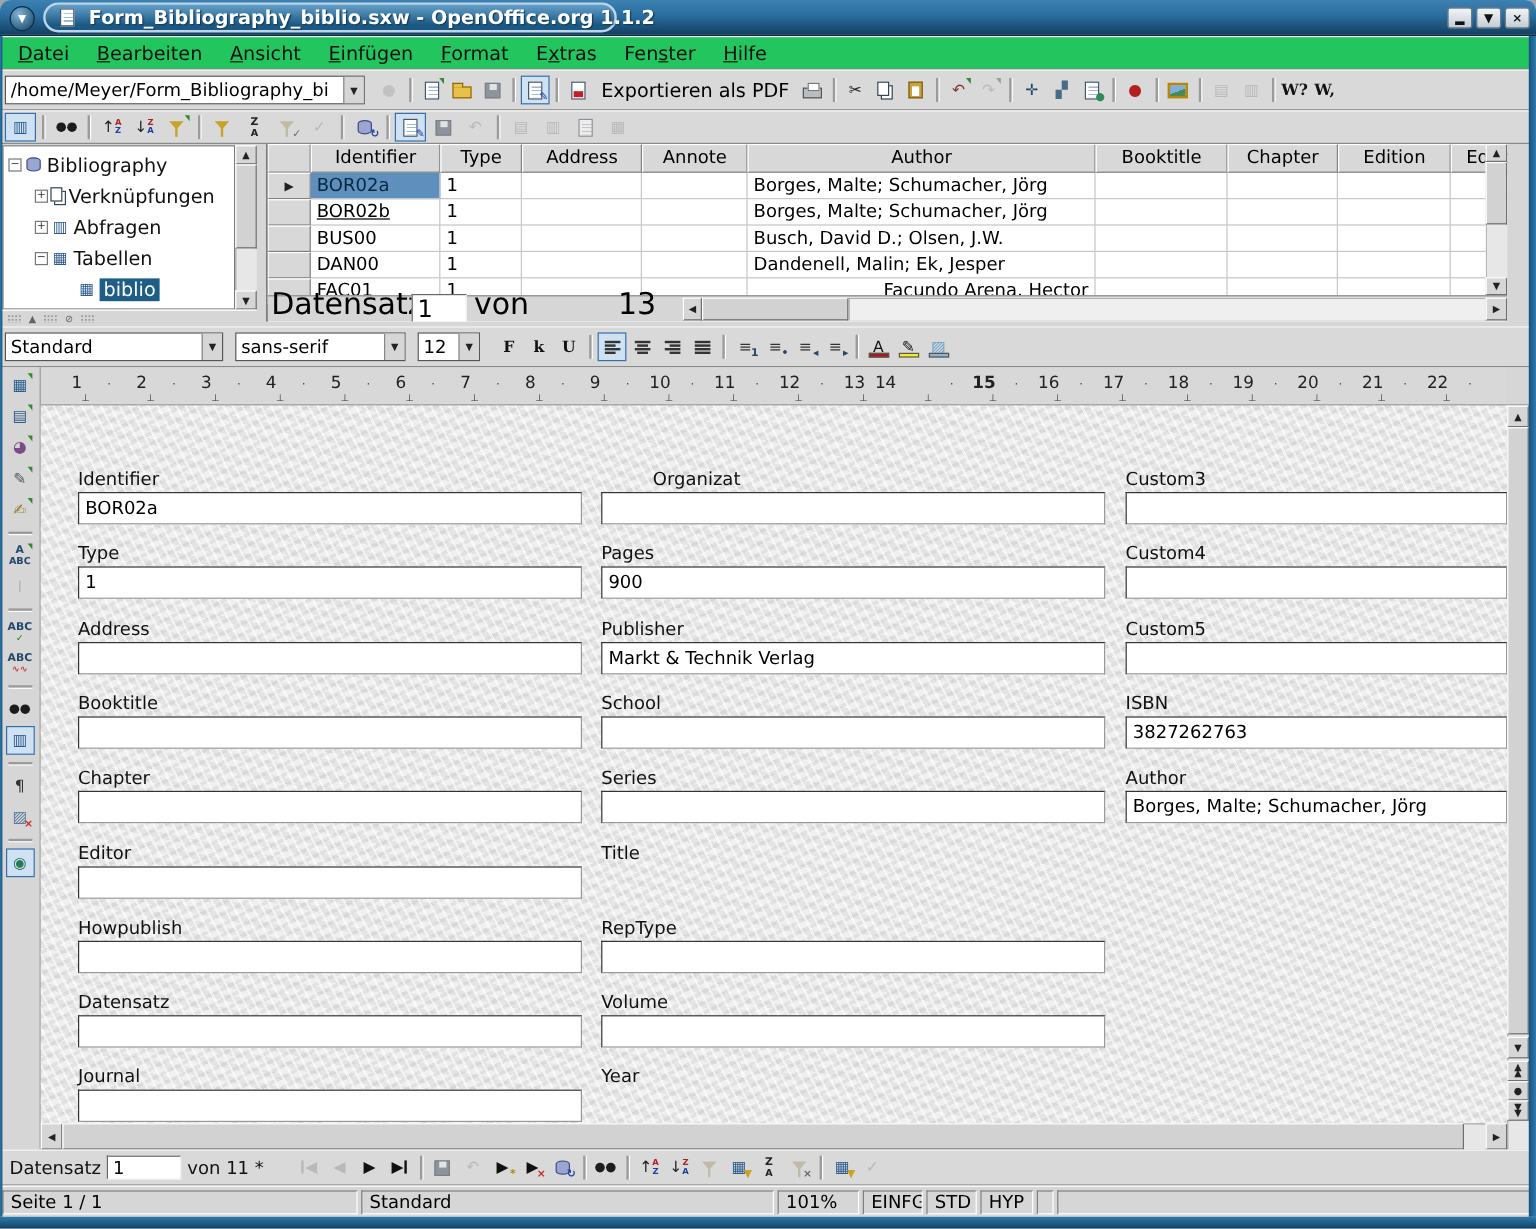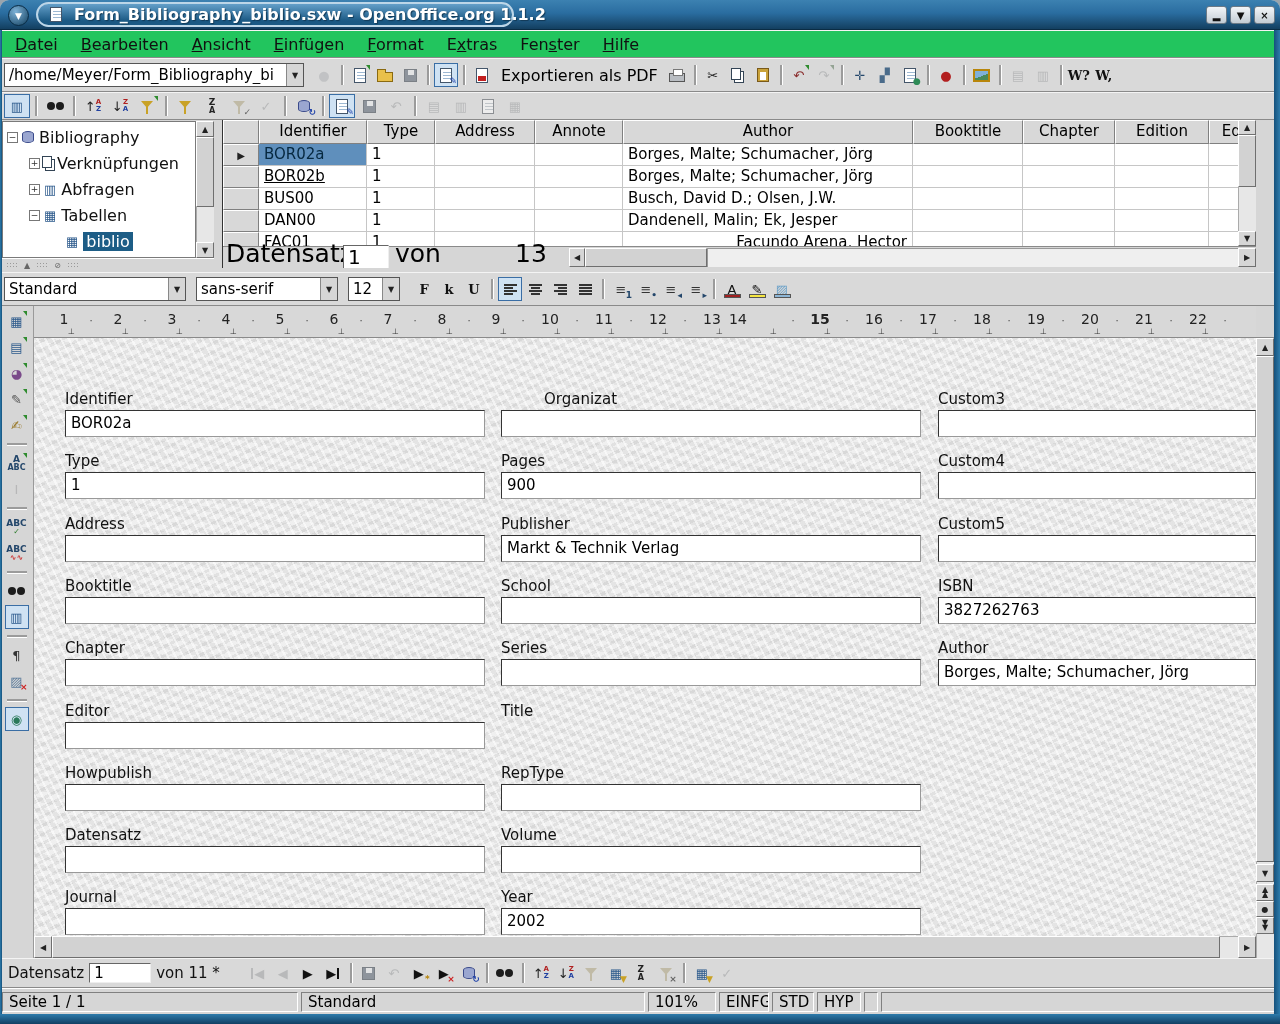--- a/index.html
+++ b/index.html
@@ -730,21 +730,20 @@
       <div class="flabel" style="left: 467px; top: 239px;">School</div>
       <div class="fbox" style="left: 467px; top: 259px; width: 420px;"></div>
       <div class="flabel" style="left: 467px; top: 301px;">Series</div>
       <div class="fbox" style="left: 467px; top: 321px; width: 420px;"></div>
       <div class="flabel" style="left: 467px; top: 364px;">Title</div>
       <div class="flabel" style="left: 467px; top: 426px;">RepType</div>
       <div class="fbox" style="left: 467px; top: 446px; width: 420px;"></div>
       <div class="flabel" style="left: 467px; top: 488px;">Volume</div>
       <div class="fbox" style="left: 467px; top: 508px; width: 420px;"></div>
       <div class="flabel" style="left: 467px; top: 550px;">Year</div>
-      <div class="fbox" style="left: 467px; top: 570px; width: 420px;">2002</div>
       <div class="flabel" style="left: 904px; top: 52px;">Custom3</div>
       <div class="fbox" style="left: 904px; top: 72px; width: 318px;"></div>
       <div class="flabel" style="left: 904px; top: 114px;">Custom4</div>
       <div class="fbox" style="left: 904px; top: 134px; width: 318px;"></div>
       <div class="flabel" style="left: 904px; top: 177px;">Custom5</div>
       <div class="fbox" style="left: 904px; top: 197px; width: 318px;"></div>
       <div class="flabel" style="left: 904px; top: 239px; text-align: right;">ISBN</div>
       <div class="fbox" style="left: 904px; top: 259px; width: 318px;">3827262763</div>
       <div class="flabel" style="left: 904px; top: 301px;">Author</div>
       <div class="fbox" style="left: 904px; top: 321px; width: 318px;">Borges, Malte; Schumacher, Jörg</div>

